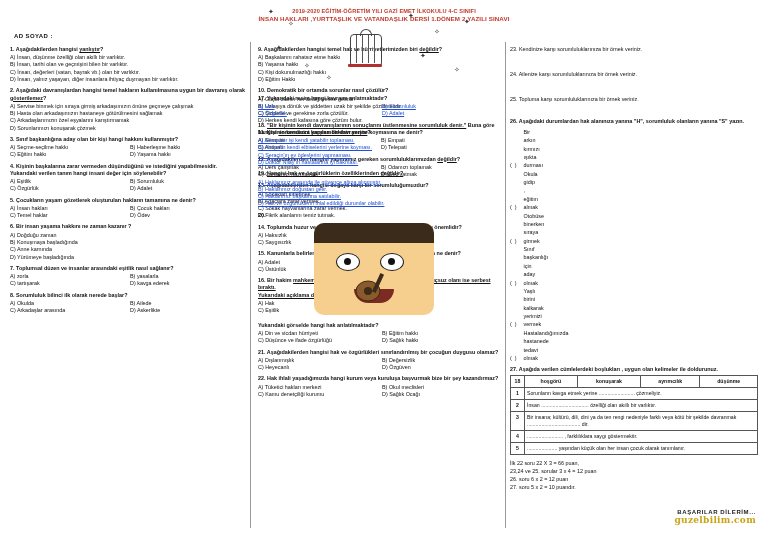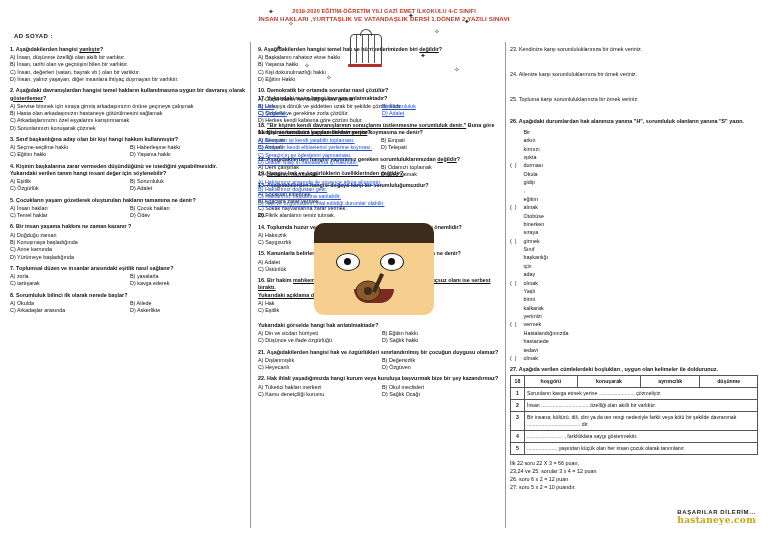--- a/index.html
+++ b/index.html
@@ -479,16 +479,16 @@
         <div class="opt">A) Tüketici hakları merkezi</div>
         <div class="opt">B) Okul meclisleri</div>
         <div class="opt">C) Kamu denetçiliği kurumu</div>
         <div class="opt">D) Sağlık Ocağı</div>
       </div>
     </div>
   </div>
 
   <div class="brand">
     <div class="b1">BAŞARILAR DİLERİM...</div>
-    <div class="b2">hastaneye.com</div>
+    <div class="b2">guzelbilim.com</div>
   </div>
 
 </div>
 
 </body></html>

